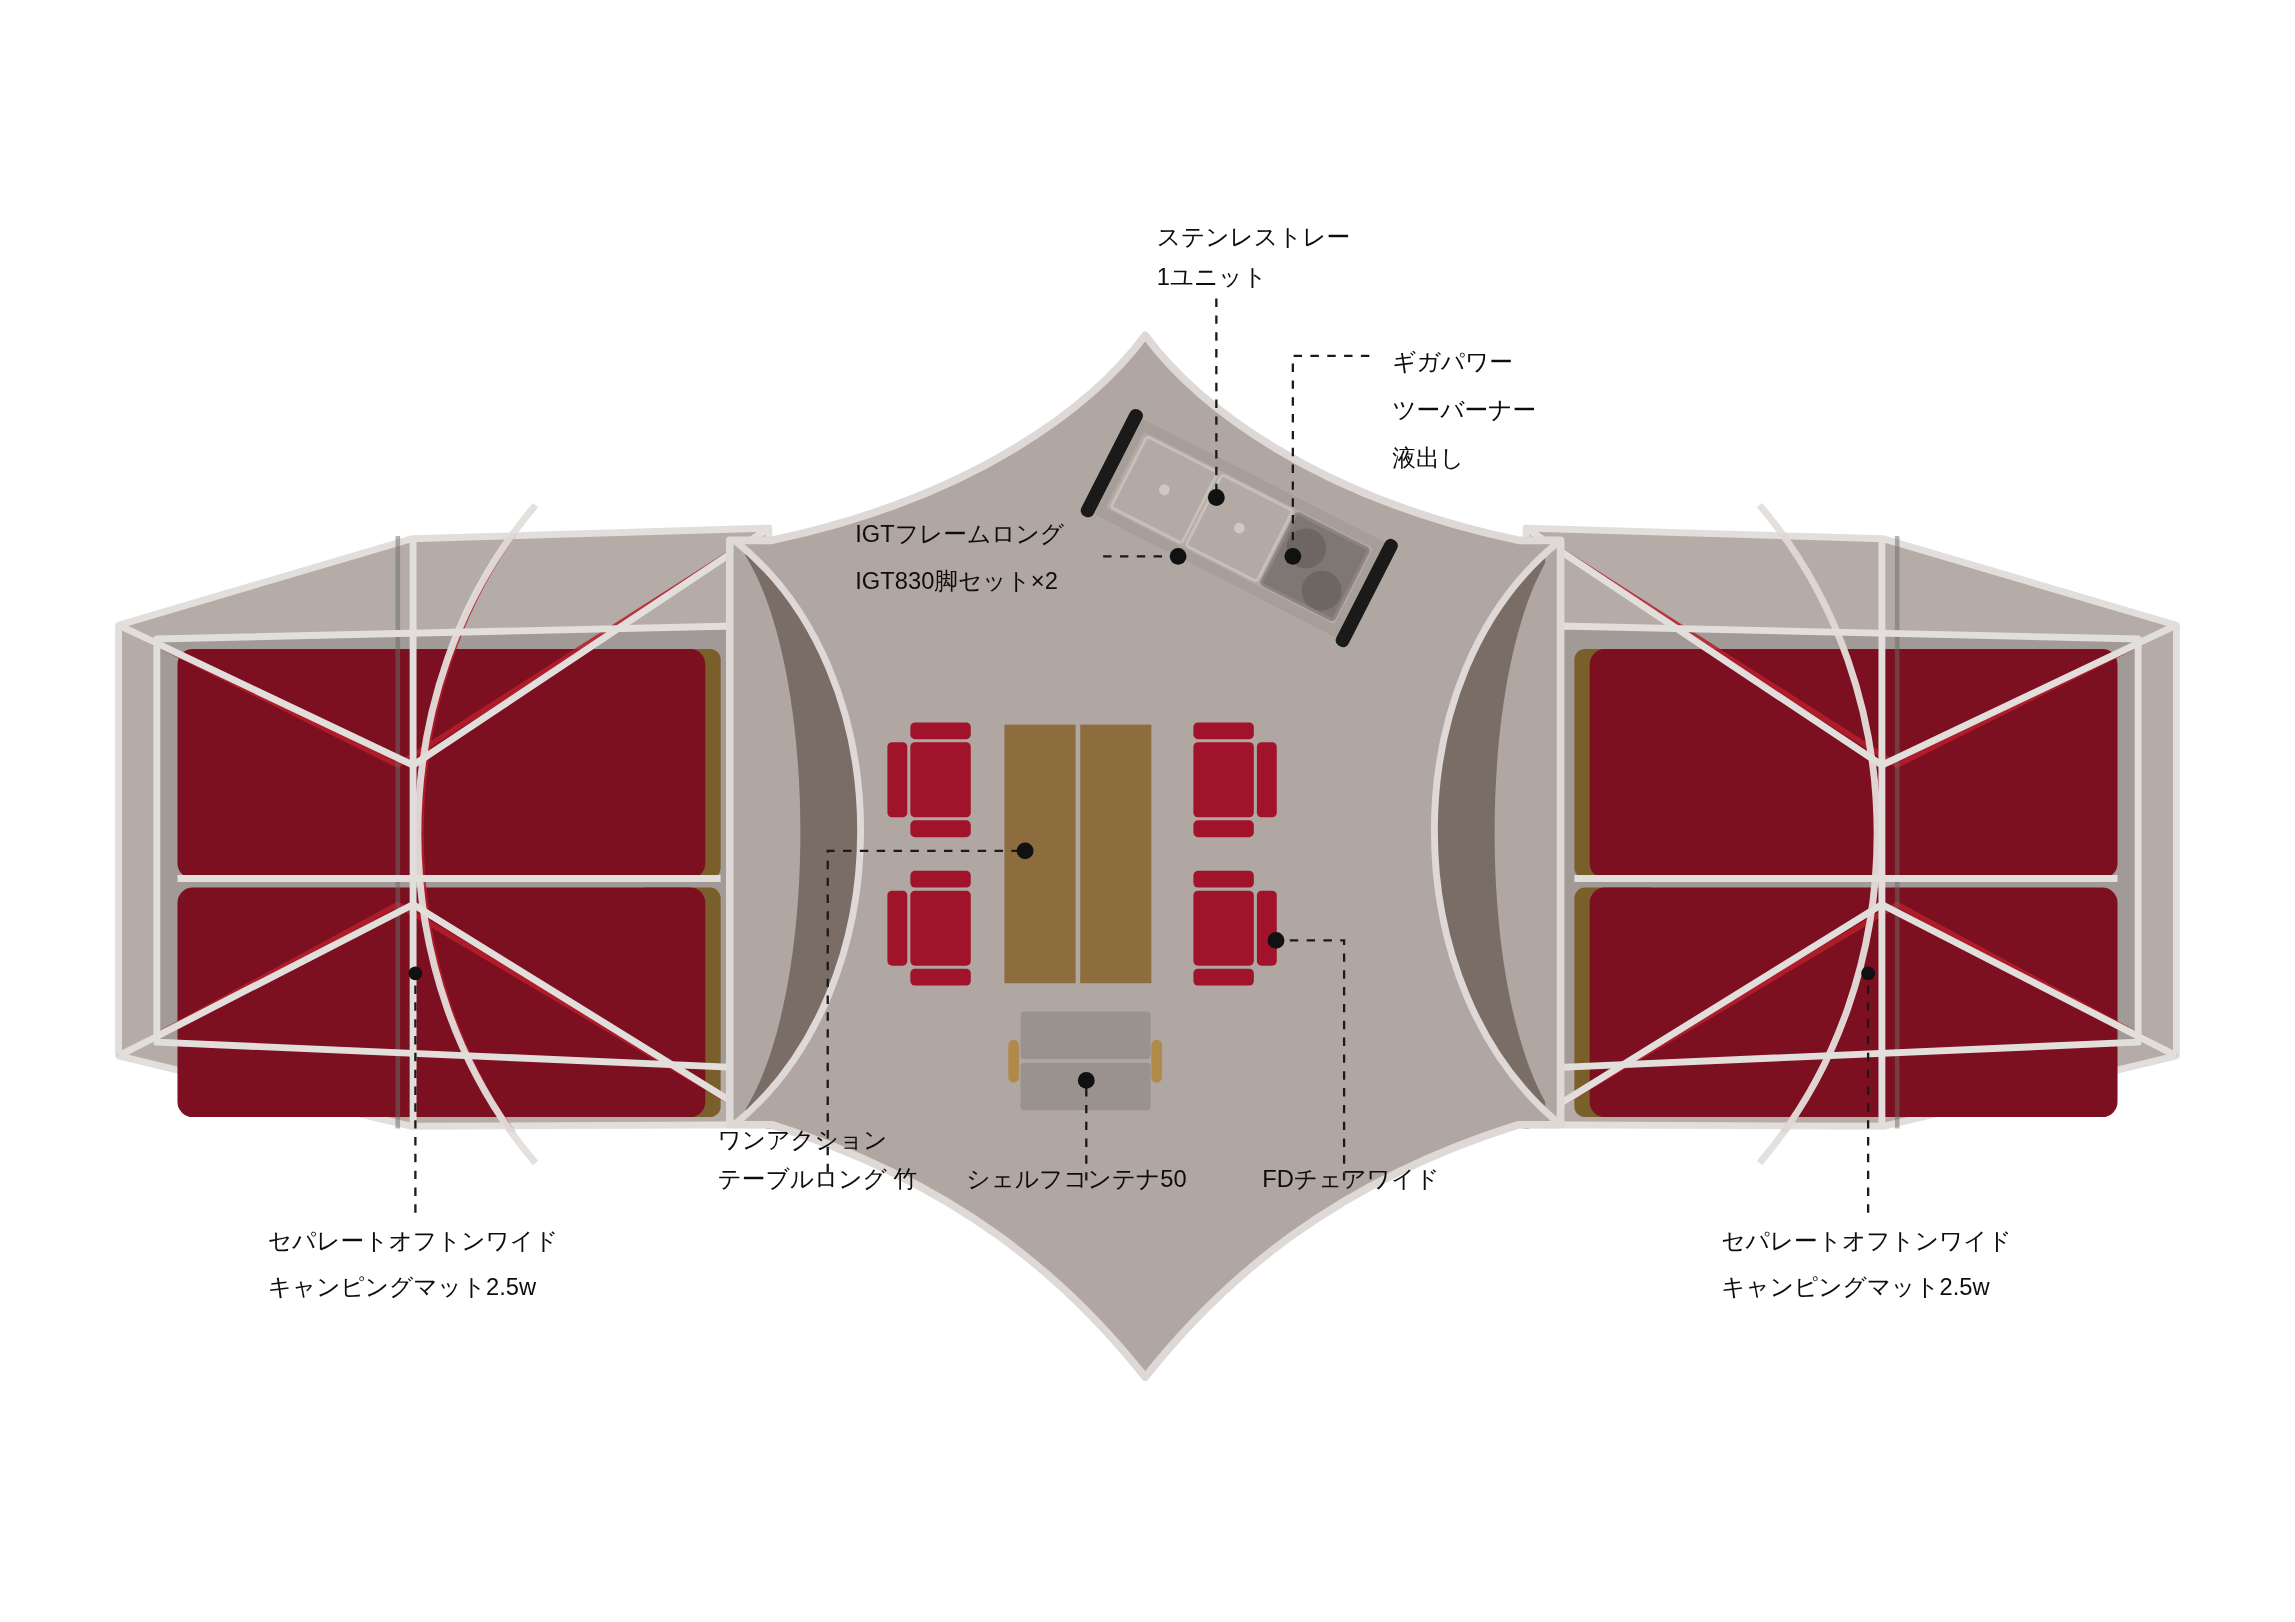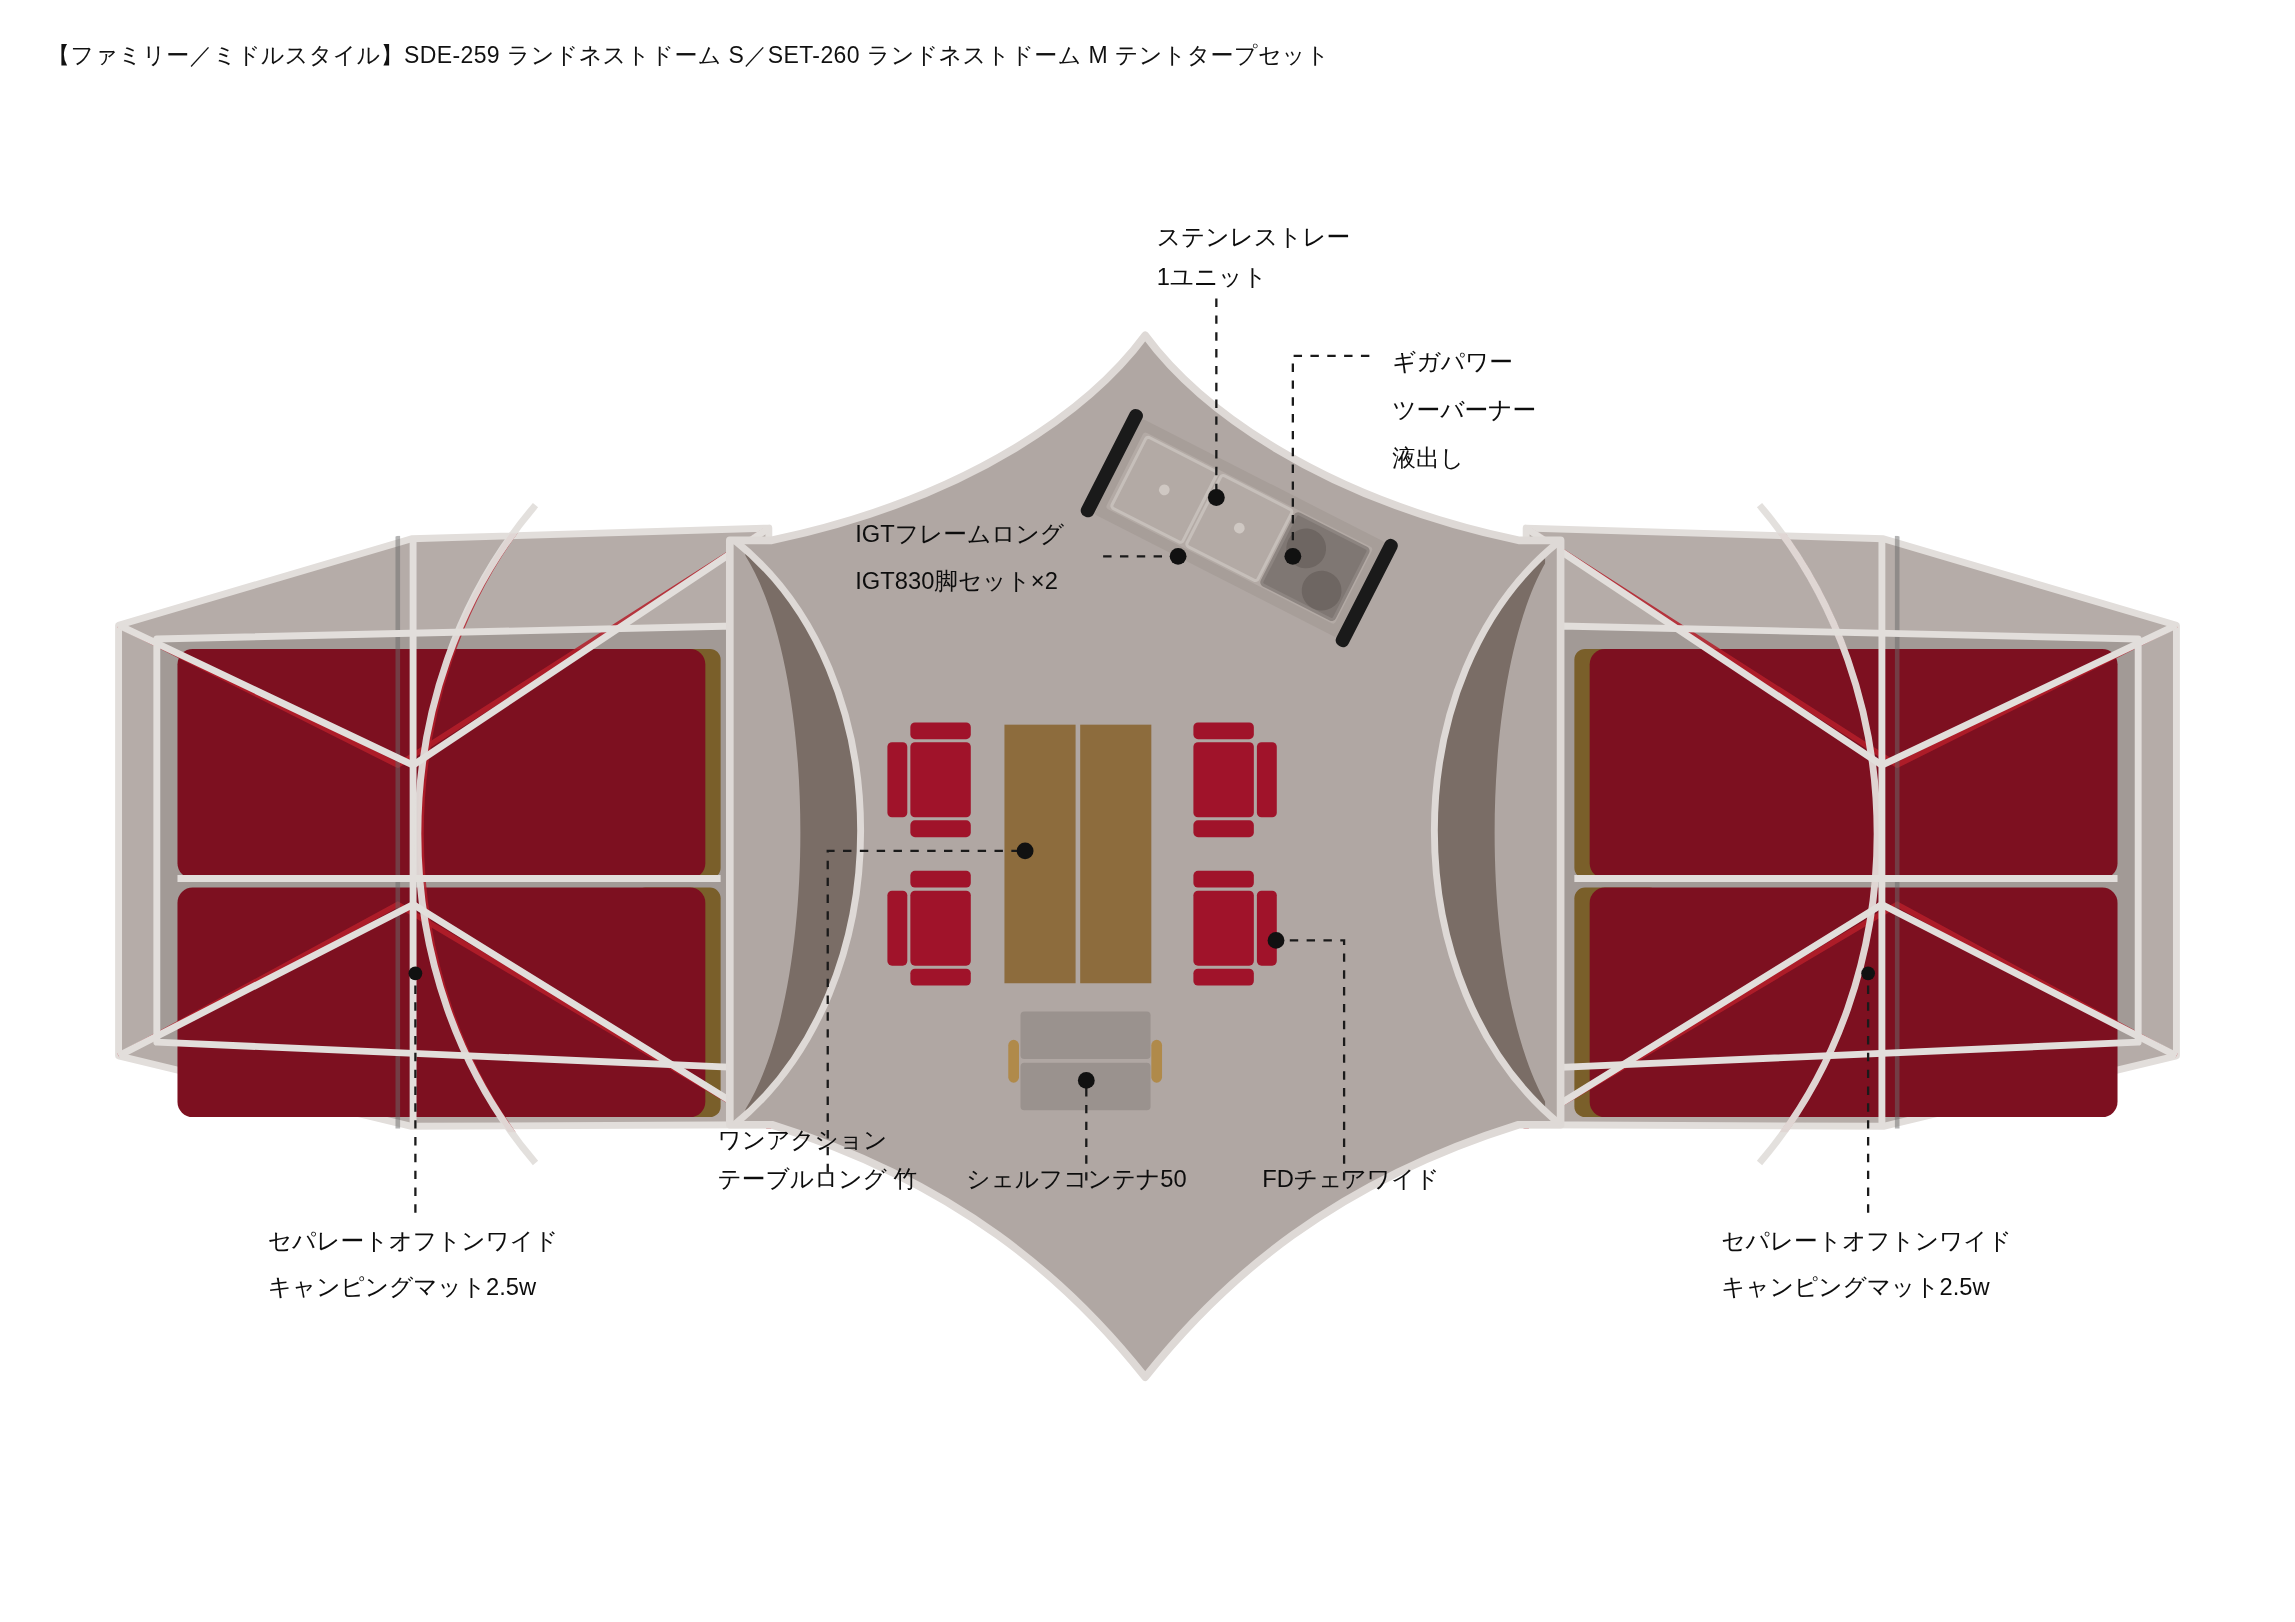--- a/index.html
+++ b/index.html
@@ -44,21 +44,20 @@
     font-family: "Liberation Sans", "DejaVu Sans", sans-serif;
     font-size: 31px;
     fill: #0d0d0d;
   }
 </style>
 </head>
 <body>
 
 <div id="stage">
 
-  <div id="page-title">【ファミリー／ミドルスタイル】SDE-259 ランドネストドーム S／SET-260 ランドネストドーム M テントタープセット</div>
 
   <svg id="diagram" viewBox="0 0 3000 2121">
 
     <defs>
       <clipPath id="clipLeftTent">
         <path d="M150 820 L520 700 L1000 690 L1010 1480 L520 1480 L150 1380 Z"></path>
       </clipPath>
       <clipPath id="clipRightTent">
         <path d="M2850 820 L2480 700 L2000 690 L1990 1480 L2480 1480 L2850 1380 Z"></path>
       </clipPath>

